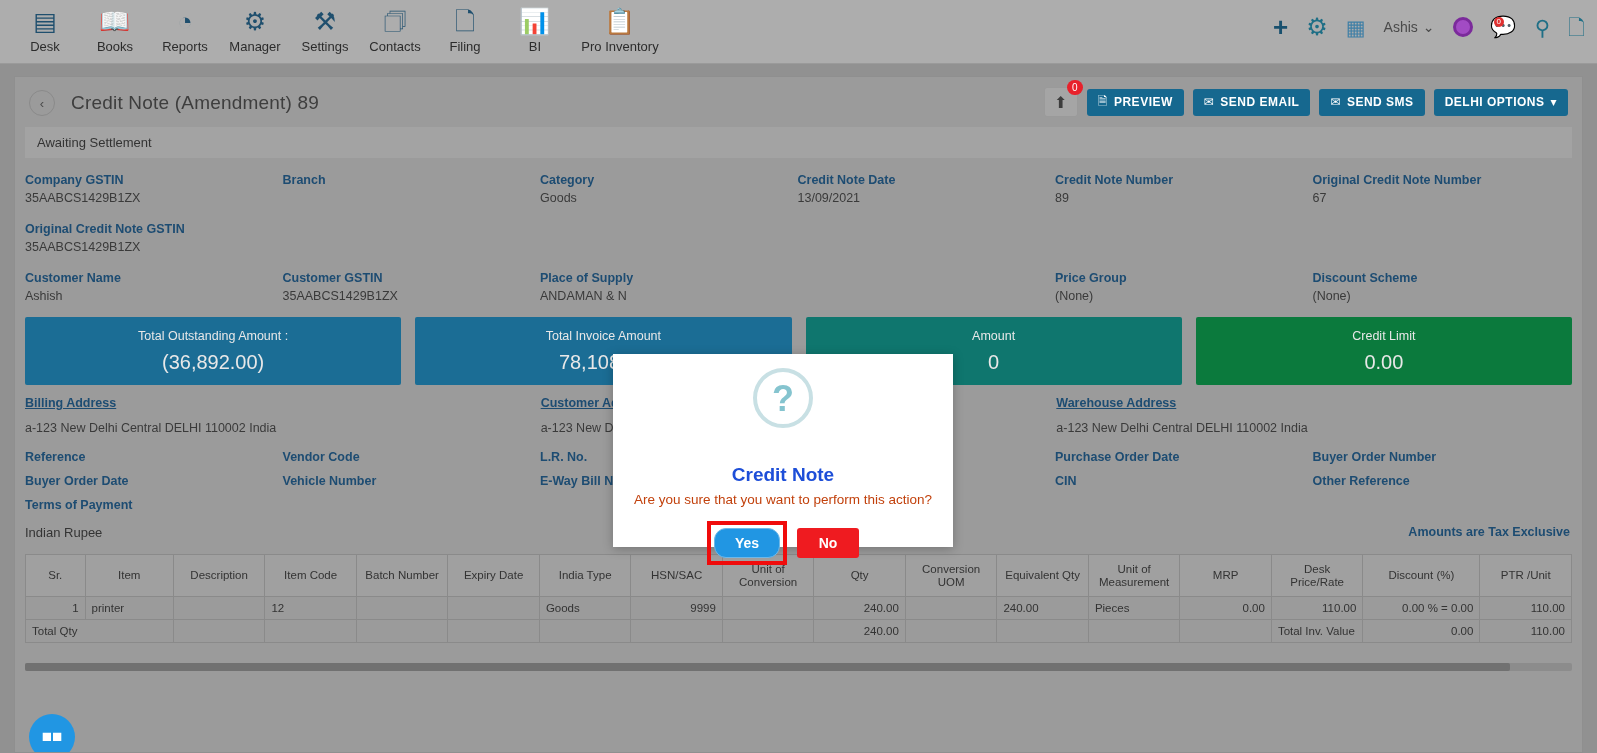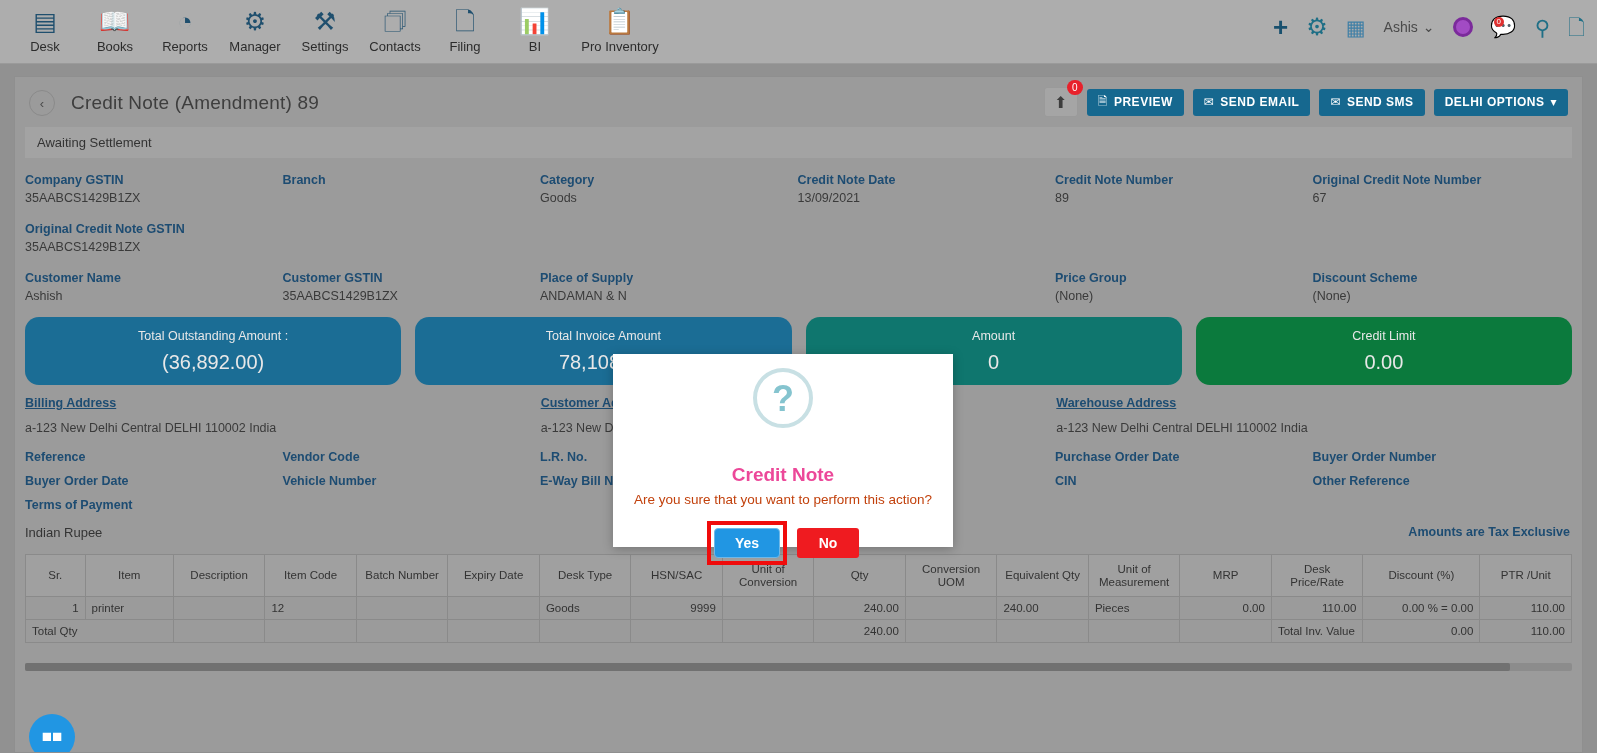--- a/index.html
+++ b/index.html
@@ -174,21 +174,21 @@
   }
 
   
   #cards-row {
     display: flex;
     gap: 14px;
     padding: 12px 10px 0 10px;
   }
   .sum-card {
     flex: 1;
-    border-radius: 14px;
+    border-radius: 2px;
     height: 68px;
     display: flex; flex-direction: column;
     align-items: center; justify-content: center;
     color: #e8e8e8;
   }
   .sum-card .c-title { font-size: 12.5px; }
   .sum-card .c-value { font-size: 20px; margin-top: 8px; }
   .c-blue { background: #1b6d95; }
   .c-gold { background: #0f766e; }
   .c-green { background: #0b7a3d; }
@@ -272,39 +272,39 @@
     width: 60px; height: 60px;
     border-radius: 50%;
     border: 4px solid #c8e0e4;
     color: #85c4cf;
     font-size: 36px;
     line-height: 54px;
     margin: 0 auto 8px auto;
     font-weight: bold;
   }
   #modal-title {
-    font-size: 19px; font-weight: bold; color: #ec4899;
+    font-size: 19px; font-weight: bold; color: #1d4ed8;
     margin-bottom: 6px;
     margin-top: 36px;
   }
   #modal-text { font-size: 13.5px; color: #c2410c; }
   #modal-buttons {
     margin-top: 14px;
     display: flex; justify-content: center; align-items: center;
     gap: 10px;
   }
   #yes-highlight {
     border: 4px solid #f00b0b;
     padding: 3px;
     display: inline-block;
     line-height: 0;
   }
   #yes-btn {
     background: #2196e3; color: #fff;
-    border: 1px solid #6fb8e8; border-radius: 4px;
+    border: 1px solid #6fb8e8; border-radius: 12px;
     font-size: 14px; font-weight: bold;
     width: 66px; height: 30px; cursor: pointer;
     font-family: "Liberation Sans", sans-serif;
   }
   #no-btn {
     background: #ef1b20; color: #fff;
     border: none; border-radius: 3px;
     font-size: 14px; font-weight: bold;
     width: 62px; height: 30px; cursor: pointer;
     font-family: "Liberation Sans", sans-serif;
@@ -567,21 +567,21 @@
           <col style="width:86px">
         </colgroup>
         <thead>
           <tr>
             <th>Sr.</th>
             <th>Item</th>
             <th>Description</th>
             <th>Item Code</th>
             <th>Batch Number</th>
             <th>Expiry Date</th>
-            <th>Desk Type</th>
+            <th>India Type</th>
             <th>HSN/SAC</th>
             <th>Unit of Conversion</th>
             <th>Qty</th>
             <th>Conversion UOM</th>
             <th>Equivalent Qty</th>
             <th>Unit of Measurement</th>
             <th>MRP</th>
             <th>Desk Price/Rate</th>
             <th>Discount (%)</th>
             <th>PTR /Unit</th>

